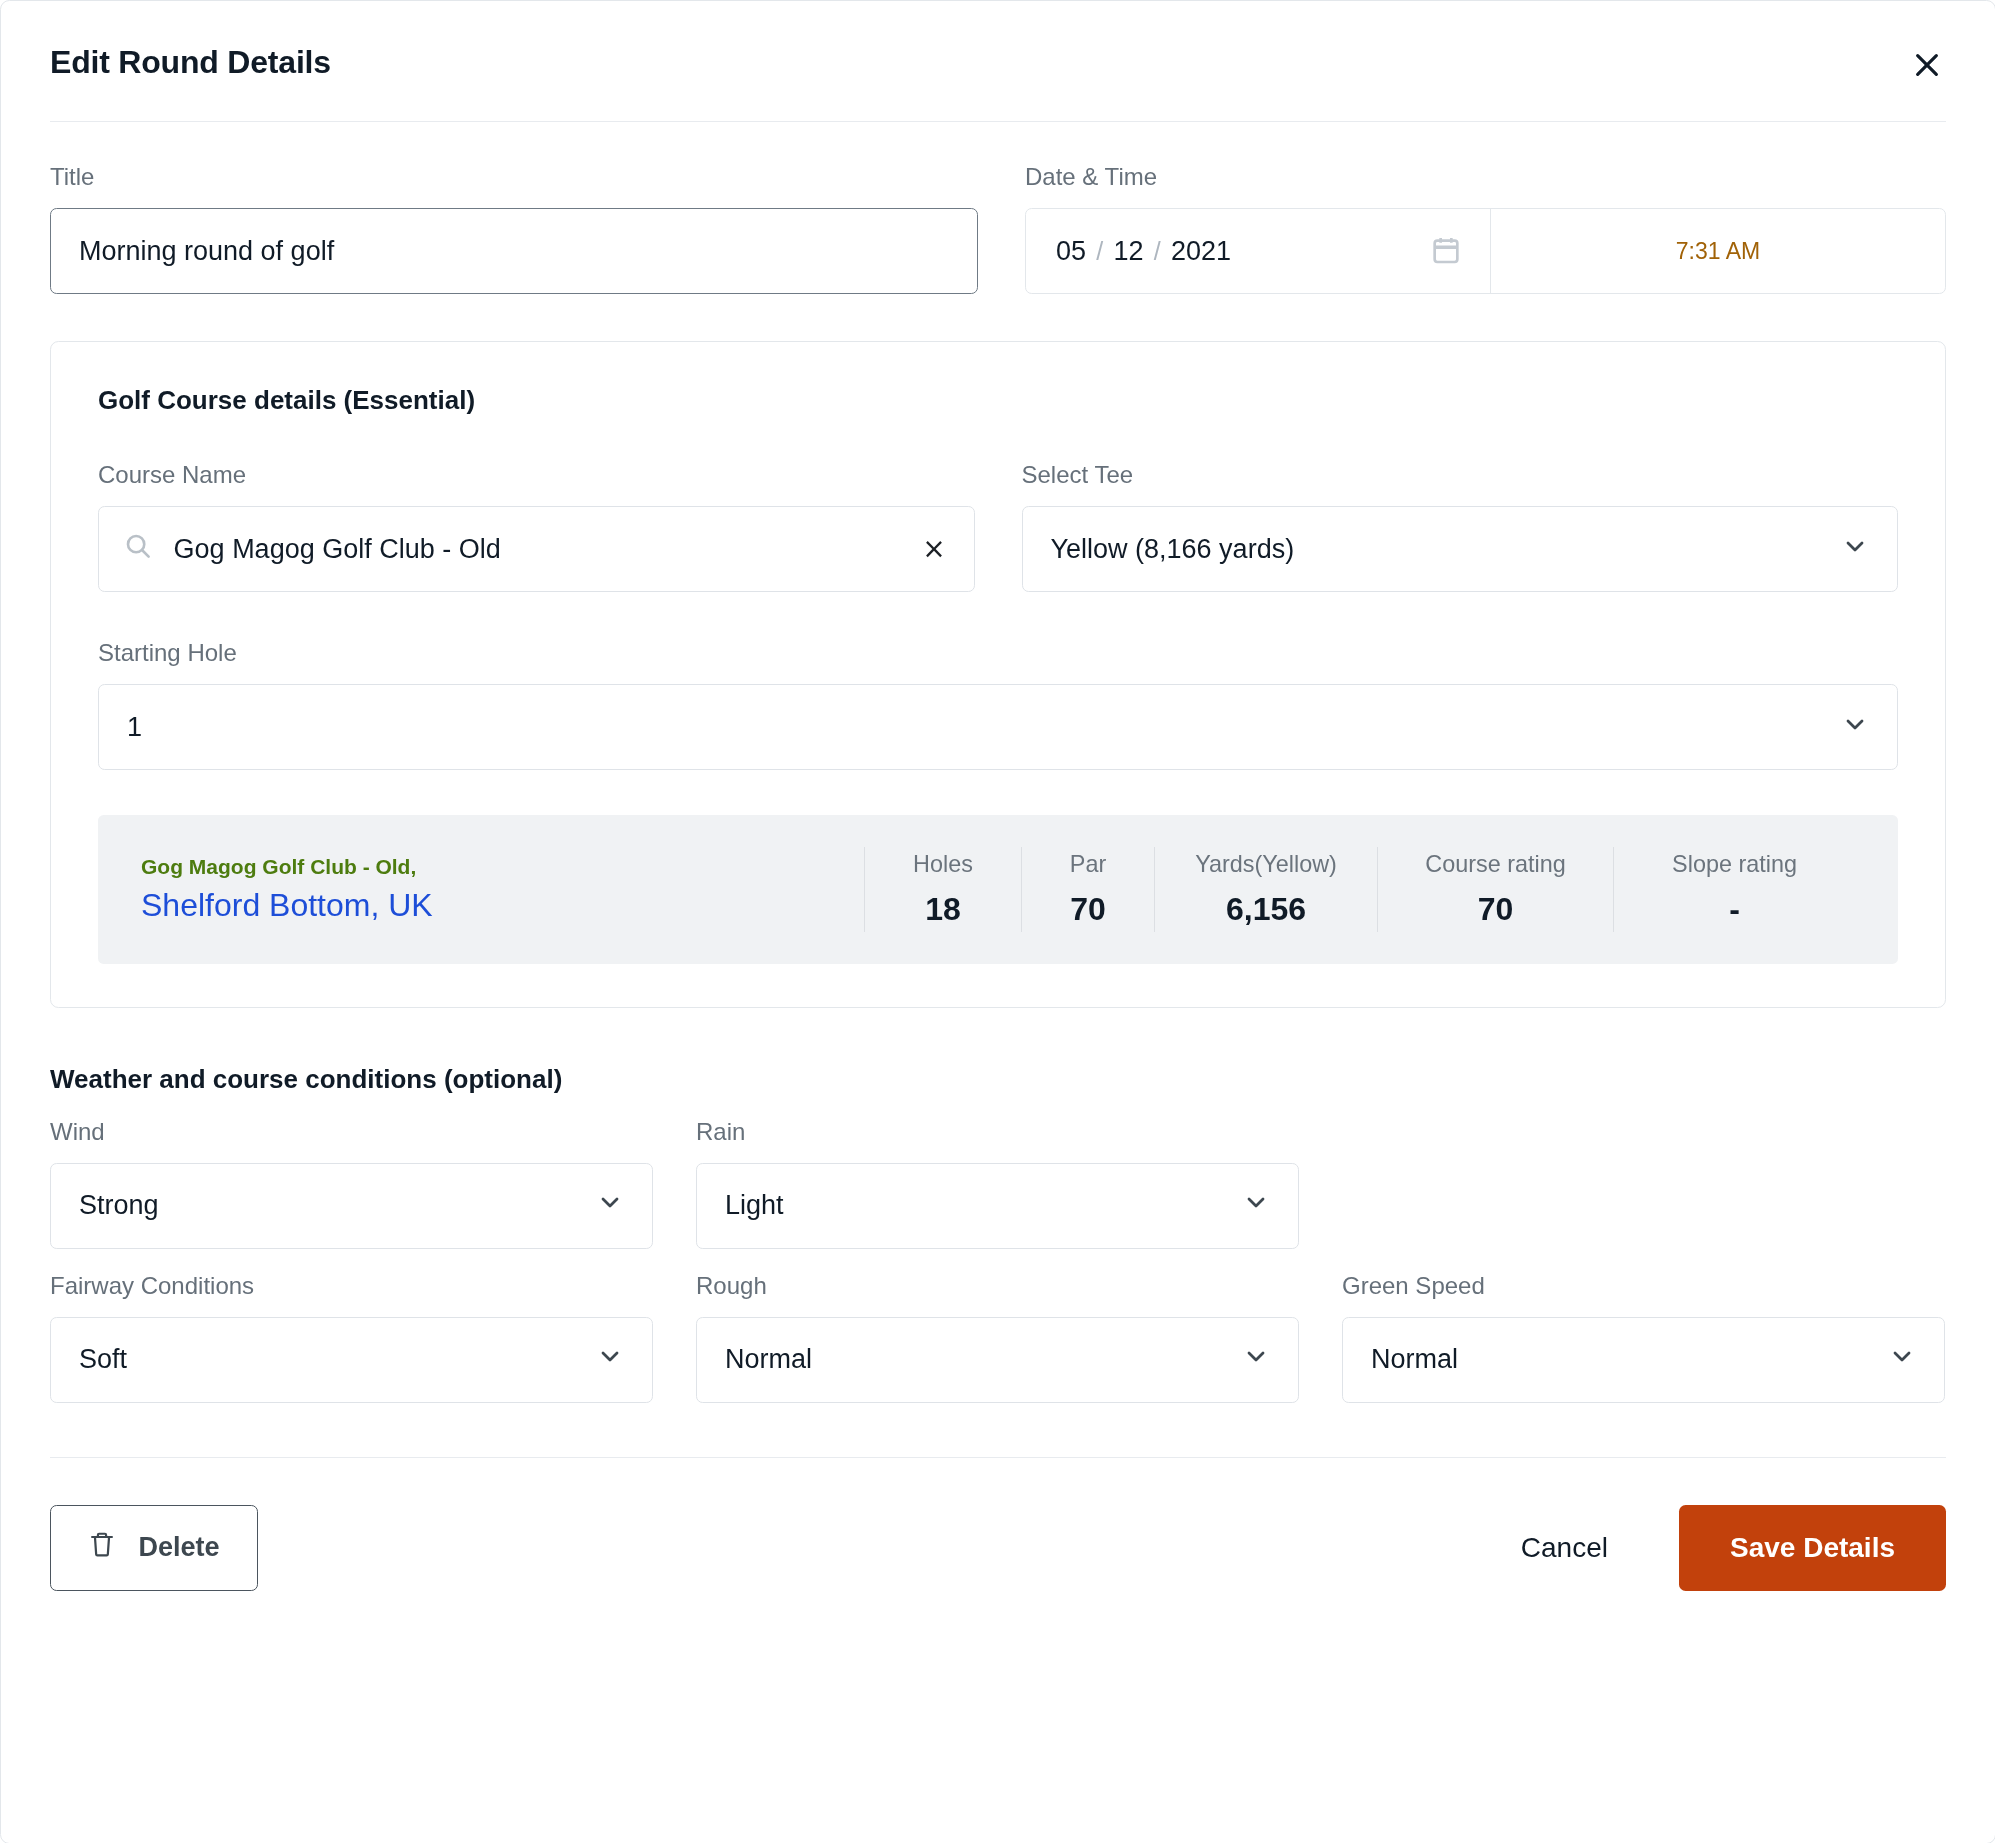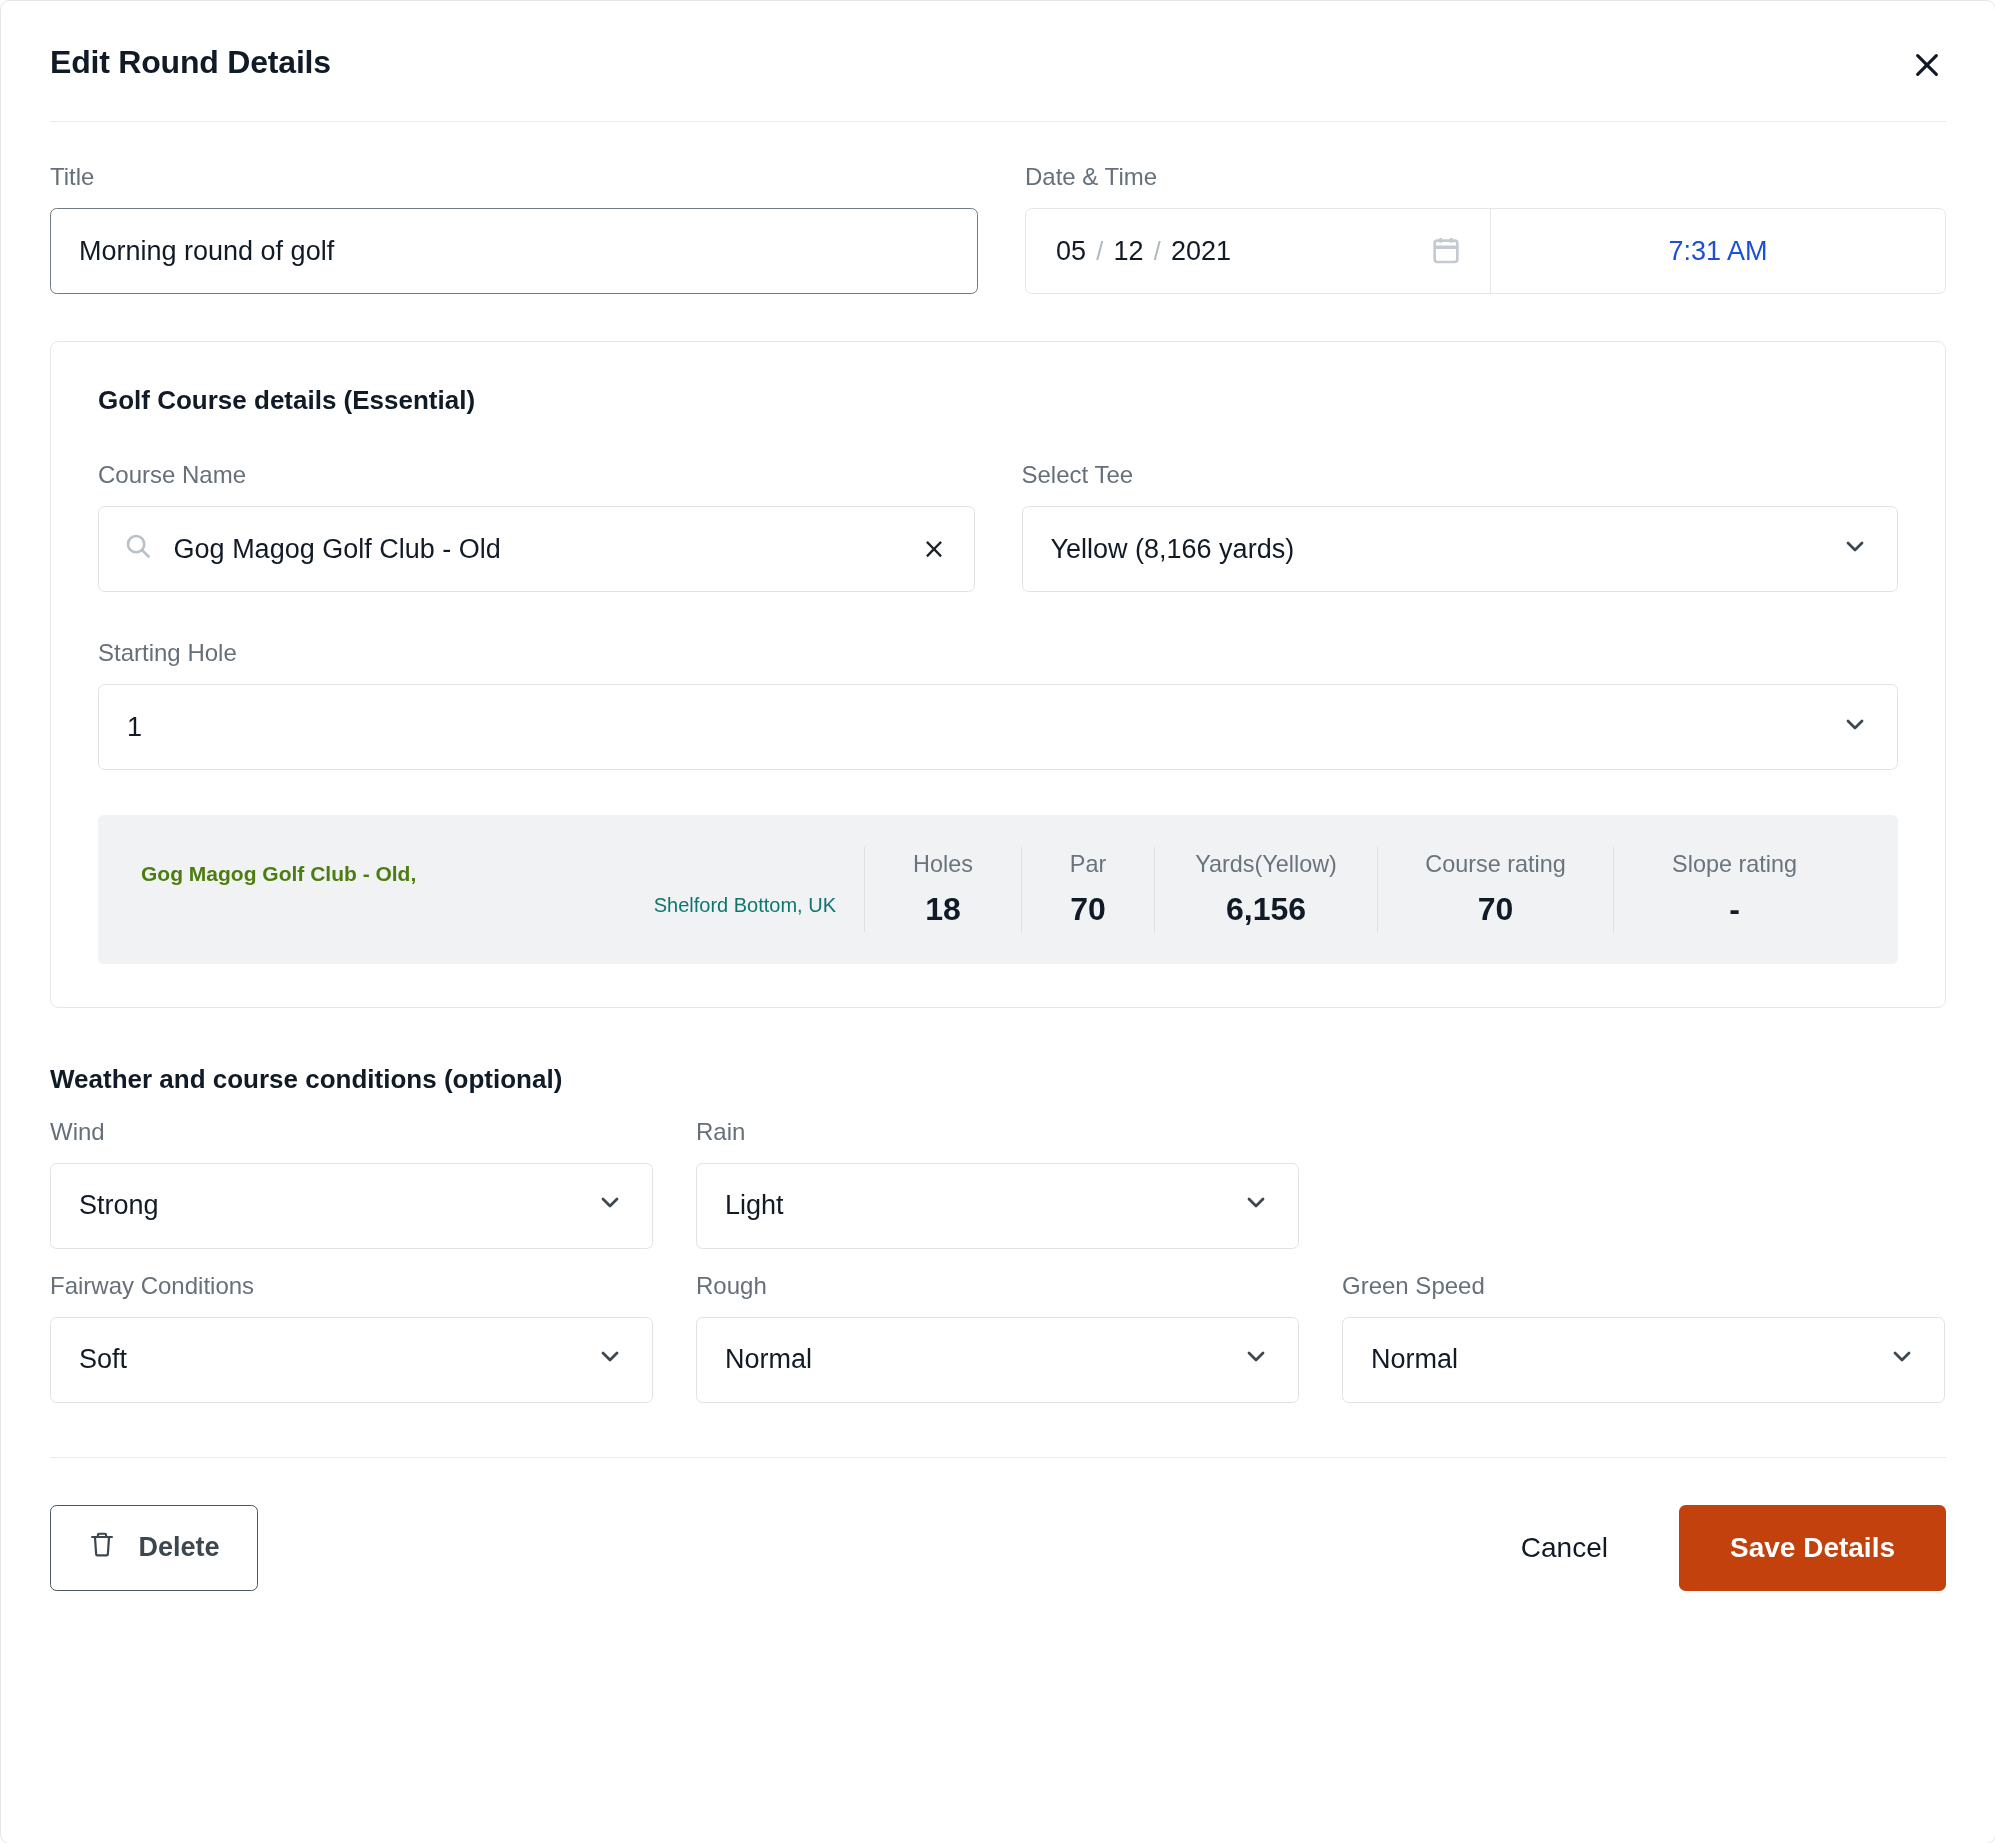--- a/index.html
+++ b/index.html
@@ -114,22 +114,22 @@
   .date-segments .sep {
     color: #aeb6bf;
     padding: 0 8.4px;
     font-size: 25px;
   }
   .time-part {
     flex: 1;
     display: flex;
     align-items: center;
     justify-content: center;
-    font-size: 27px;
-    color: #1d4ed8;
+    font-size: 23px;
+    color: #a16207;
   }
 
   
   .panel {
     margin-top: 47px;
     border: 1.9px solid #e3e7eb;
     border-radius: 8.4px;
     padding: 43px 47px 43px 47px;
   }
   .panel-title {
@@ -203,23 +203,22 @@
     justify-content: center;
     padding-right: 28px;
   }
   .stats-course-name {
     font-size: 21px;
     font-weight: bold;
     color: #4d7c0f;
     margin-bottom: 7.5px;
   }
   .stats-course-loc {
-    font-size: 20px;
-    color: #0f766e;
-    text-align: right;
+    font-size: 32px;
+    color: #1d4ed8;
   }
   .stat {
     flex: 0 0 auto;
     border-left: 1.9px solid #dcdfe3;
     padding: 3.7px 0 3.7px 0;
     display: flex;
     flex-direction: column;
     align-items: center;
     justify-content: center;
     min-width: 141px;

